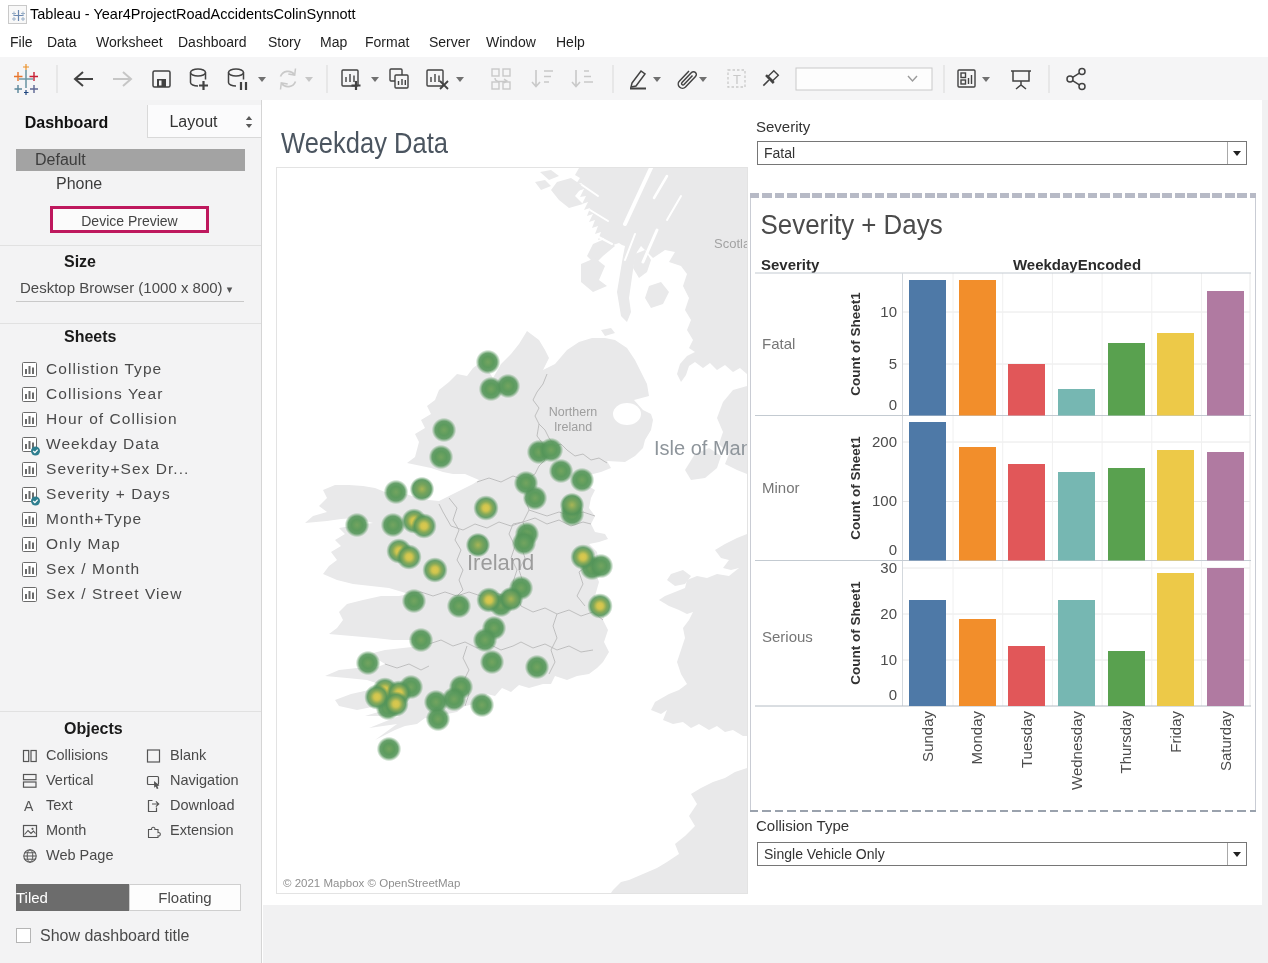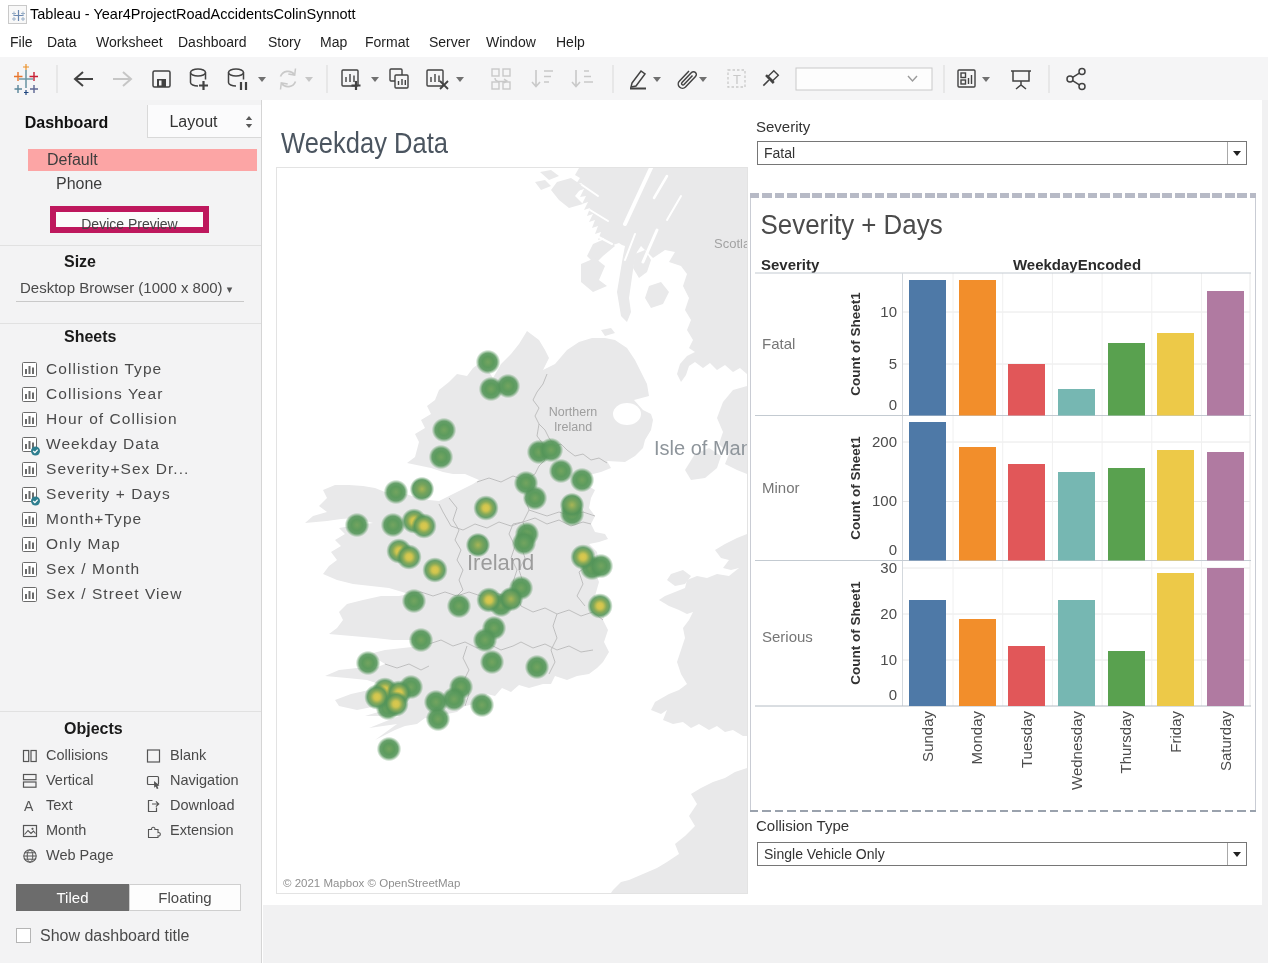--- a/index.html
+++ b/index.html
@@ -18,37 +18,37 @@
 
 #toolbar { position:absolute; left:0; top:57px; width:1268px; height:43px; background:#f5f5f6; }
 .caret { position:absolute; width:0; height:0; border-left:4px solid transparent; border-right:4px solid transparent; border-top:5px solid #707070; }
 .caret.dis { border-top-color:#c6c6c6; }
 
 
 #leftpanel { position:absolute; left:0; top:100px; width:262px; height:863px; background:#f3f3f4; border-right:1px solid #d5d5d5; }
 #tabstrip { position:absolute; left:0; top:8px; width:261px; height:30px; }
 #tab-dash { position:absolute; left:0; top:0; width:133px; height:30px; font-size:16px; font-weight:bold; color:#111; text-align:center; line-height:30px; }
 #tab-layout { position:absolute; left:147px; top:-3px; width:114px; height:33px; background:#fbfbfc; border-left:1px solid #d9d9d9; border-bottom:1px solid #d9d9d9; font-size:16px; color:#333; text-align:center; line-height:33px; padding-right:22px; }
-#row-default { position:absolute; left:16px; top:49px; width:229px; height:22px; background:#fca5a5; font-size:16px; color:#3d3d3d; line-height:22px; padding-left:19px;margin-left:12px; }
+#row-default { position:absolute; left:16px; top:49px; width:229px; height:22px; background:#a3a3a3; font-size:16px; color:#3d3d3d; line-height:22px; padding-left:19px; }
 #row-phone { position:absolute; left:0; top:72px; width:261px; height:23px; font-size:16px; color:#3d3d3d; line-height:23px; padding-left:56px; }
-#btn-device { position:absolute; left:50px; top:106px; width:159px; height:27px; background:#fbfbfb; border:6px solid #be185d; font-size:14px; color:#444; text-align:center; line-height:25px; }
+#btn-device { position:absolute; left:50px; top:106px; width:159px; height:27px; background:#fbfbfb; border:3px solid #be185d; font-size:14px; color:#444; text-align:center; line-height:25px; }
 .divider { position:absolute; left:0; width:261px; height:1px; background:#e1e1e1; }
 .sechead { position:absolute; left:20px; font-size:16px; font-weight:bold; color:#1a1a1a;margin-left:44px; }
 #sizedrop { position:absolute; left:20px; top:179px; font-size:15px; color:#4a4a4a; }
 #sizeline { position:absolute; left:16px; top:201px; width:228px; height:1px; background:#c9c9c9; }
 
 .sheetitem { position:absolute; left:22px; width:239px; height:25px; }
 .sheetitem .sicon { position:absolute; left:0; top:5px; }
 .sheetitem .stxt { position:absolute; left:24px; top:3px; font-size:15.5px; letter-spacing:1.05px; color:#4a4a4a; white-space:nowrap; }
 
 .objitem { position:absolute; height:25px; }
 .objitem .oicon { position:absolute; left:0; top:4px; }
 .objitem .otxt { position:absolute; left:24px; top:3px; font-size:14.5px; color:#4a4a4a; white-space:nowrap; }
 
-#btn-tiled { position:absolute; left:16px; top:784px; width:113px; height:27px; background:#6c6c6c; color:#fff; font-size:15px; text-align:center; line-height:27px; }
+#btn-tiled { position:absolute; left:16px; top:784px; width:113px; height:27px; background:#6c6c6c; color:#fff; font-size:15px; line-height:27px; }
 #btn-floating { position:absolute; left:129px; top:784px; width:112px; height:27px; background:#fdfdfd; border:1px solid #cfcfcf; color:#4a4a4a; font-size:15px; text-align:center; line-height:25px; }
 #chk { position:absolute; left:16px; top:828px; width:15px; height:15px; background:#fff; border:1px solid #b5b5b5; }
 #chklabel { position:absolute; left:40px; top:827px; font-size:16px; color:#4a4a4a; }
 
 
 #canvas { position:absolute; left:263px; top:100px; width:1005px; height:863px; background:#fff; }
 #graybottom { position:absolute; left:0px; top:805px; width:1005px; height:58px; background:#f1f1f2; }
 #grayright { position:absolute; left:999px; top:0px; width:6px; height:863px; background:#f1f1f2; }
 
 #dashtitle { position:absolute; left:18px; top:27px; font-size:29px; color:#4b5560; letter-spacing:0px; transform:scaleX(0.88); transform-origin:left top; white-space:nowrap; }

